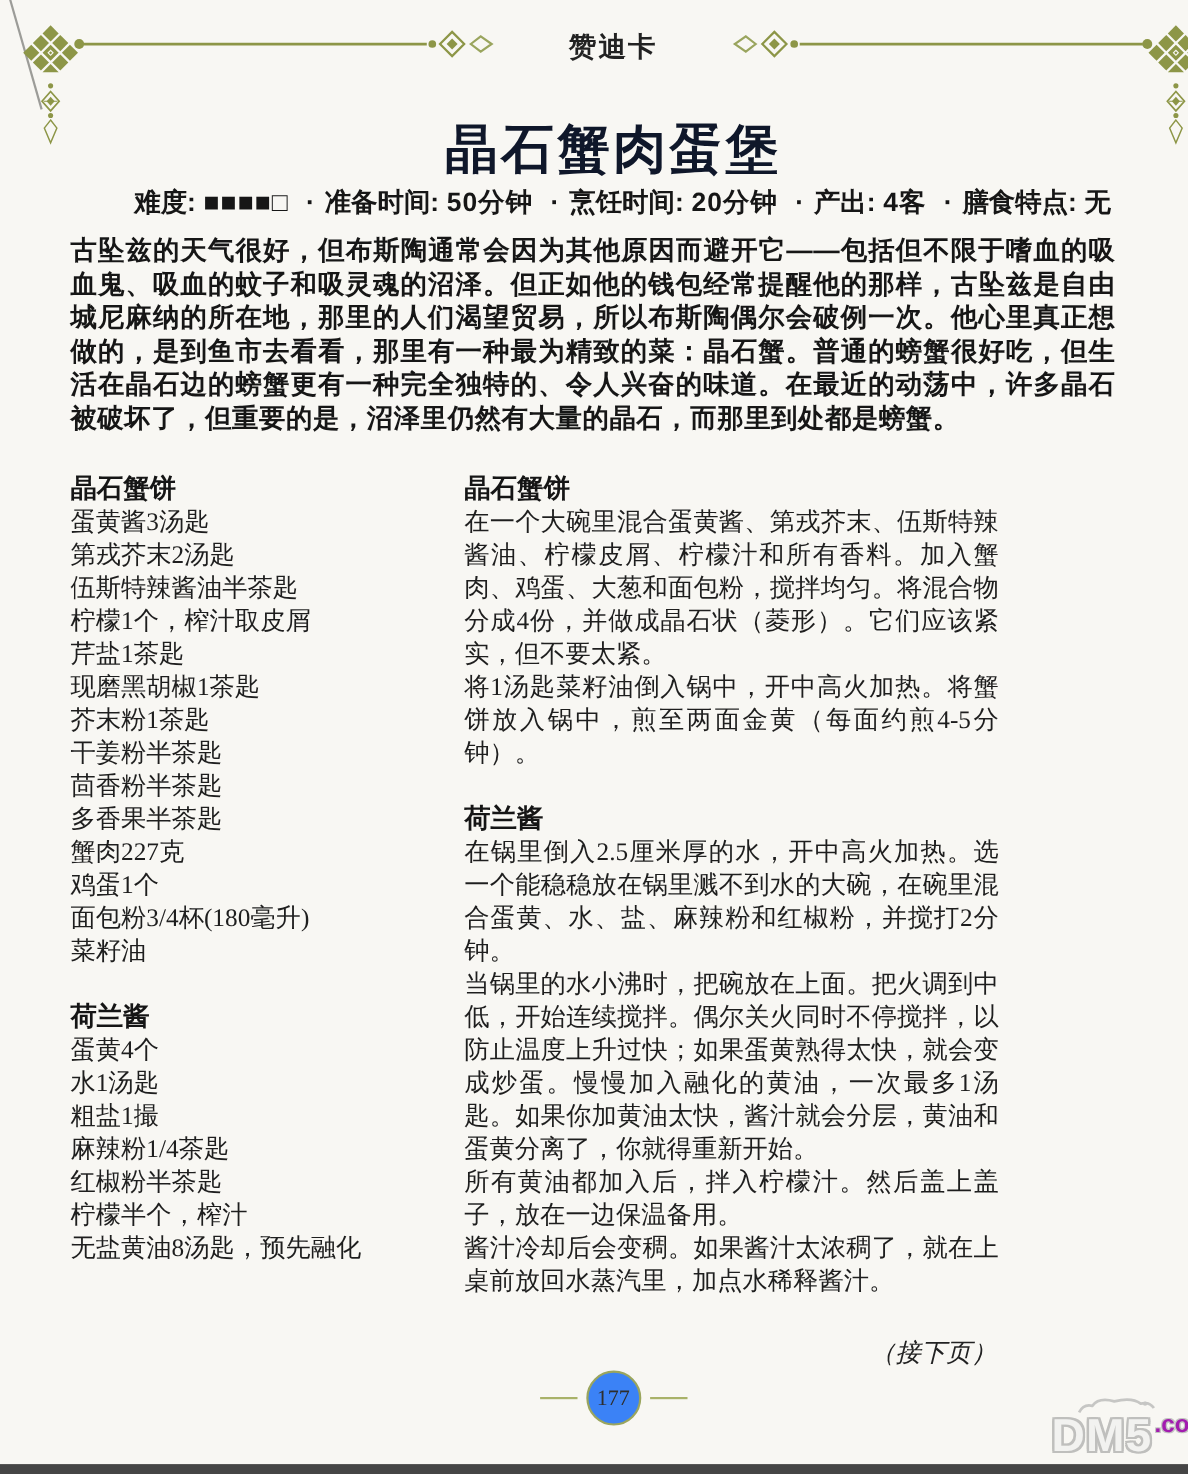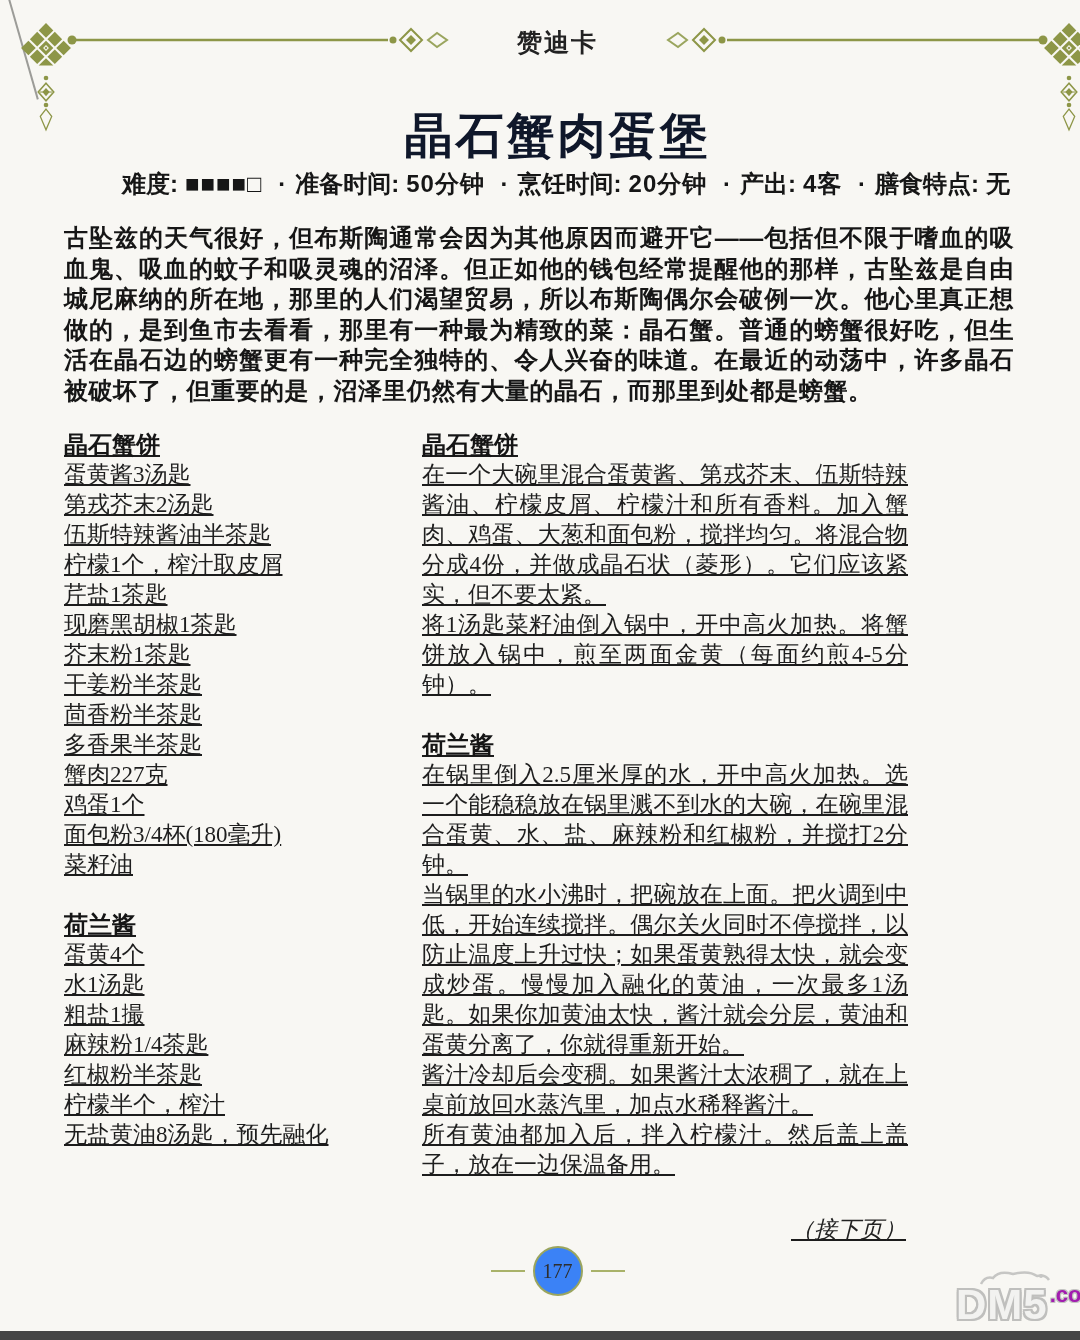--- a/index.html
+++ b/index.html
@@ -37,26 +37,26 @@
     font-family:"Liberation Serif", serif;
     font-size:48px; font-weight:bold; letter-spacing:3px; color:#0f172a;
   }
   .meta {
     position:absolute; left:0; right:0; top:168px; text-align:center;
     font-size:24px; font-weight:bold; color:#161616; white-space:nowrap;
   }
   .meta-sep { margin:0 9px; }
   .meta-value { margin-left:7px; letter-spacing:1px; }
   .intro {
-    position:absolute; left:64px; top:199px; width:950px;
+    position:absolute; left:64px; top:189px; width:950px;
     font-size:24px; line-height:30.5px; font-weight:bold;
     text-align:justify; color:#161616; letter-spacing:0.5px;
   }
   
-  .columns { position:absolute; left:64px; top:430px; width:952px; display:flex;text-decoration:underline; }
+  .columns { position:absolute; left:64px; top:430px; width:952px; display:flex; }
   .col-ingredients  { width:358px; flex:none; }
   .col-instructions { width:486px; flex:none; }
   .section-heading {
     margin:0; font-size:24px; font-weight:bold; line-height:30px; color:#151515;
     font-family:"Liberation Serif", serif;
   }
   .section + .section { margin-top:30px; }
   .ingredient {
     font-size:23px; line-height:30px; color:#1e1e1e;
     font-family:"Liberation Serif", serif;
@@ -254,23 +254,23 @@
           </div>
       </div>
       <div class="section">
         <h3 class="section-heading">荷兰酱</h3>
         <div>
 
             <p>在锅里倒入2.5厘米厚的水，开中高火加热。选一个能稳稳放在锅里溅不到水的大碗，在碗里混合蛋黄、水、盐、麻辣粉和红椒粉，并搅打2分钟。</p>
 
             <p>当锅里的水小沸时，把碗放在上面。把火调到中低，开始连续搅拌。偶尔关火同时不停搅拌，以防止温度上升过快；如果蛋黄熟得太快，就会变成炒蛋。慢慢加入融化的黄油，一次最多1汤匙。如果你加黄油太快，酱汁就会分层，黄油和蛋黄分离了，你就得重新开始。</p>
 
+            <p>所有黄油都加入后，拌入柠檬汁。然后盖上盖子，放在一边保温备用。</p>
+
             <p>酱汁冷却后会变稠。如果酱汁太浓稠了，就在上桌前放回水蒸汽里，加点水稀释酱汁。</p>
-
-            <p>所有黄油都加入后，拌入柠檬汁。然后盖上盖子，放在一边保温备用。</p>
           </div>
       </div>
       <div class="continuation-note">（接下页）</div>
     </div>
 
   </div>
 
   <div class="footer">
     <div class="rule"></div>
     <div class="page-number-badge">177</div>

